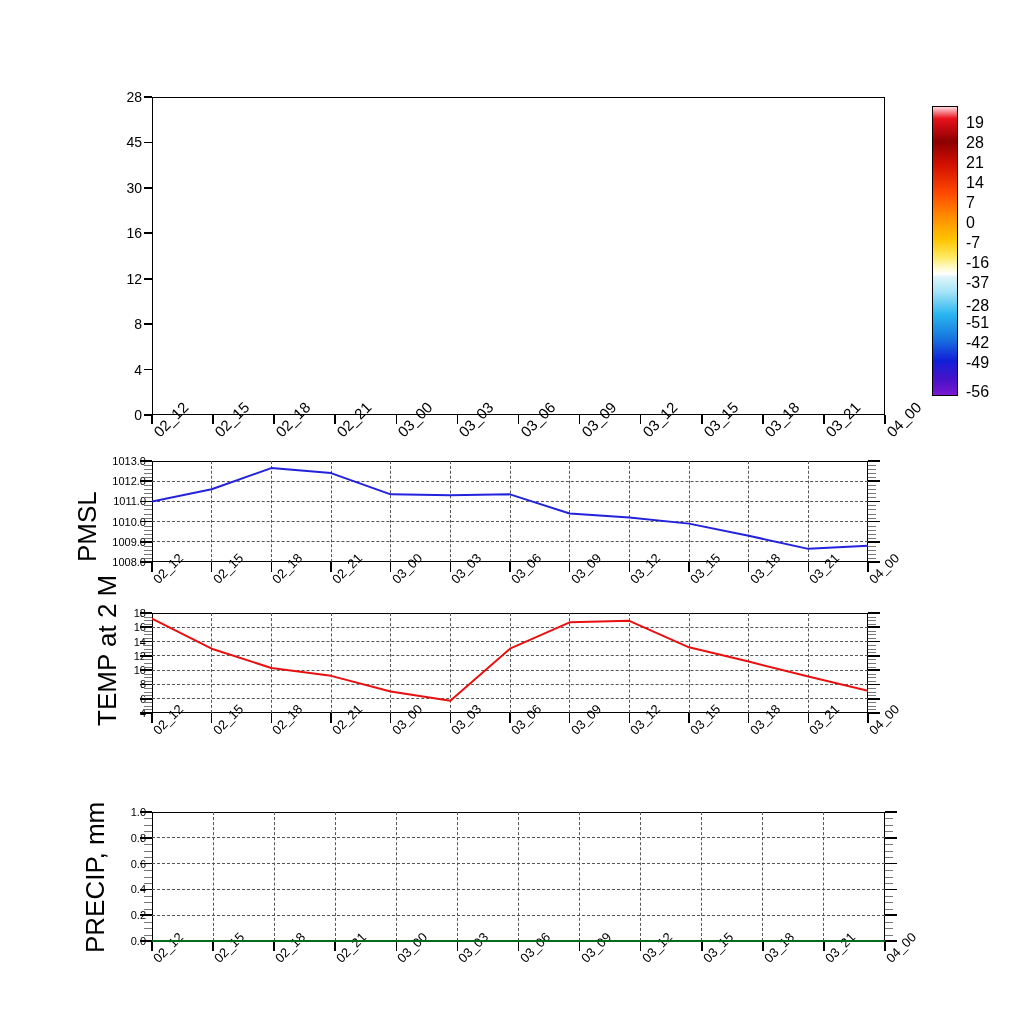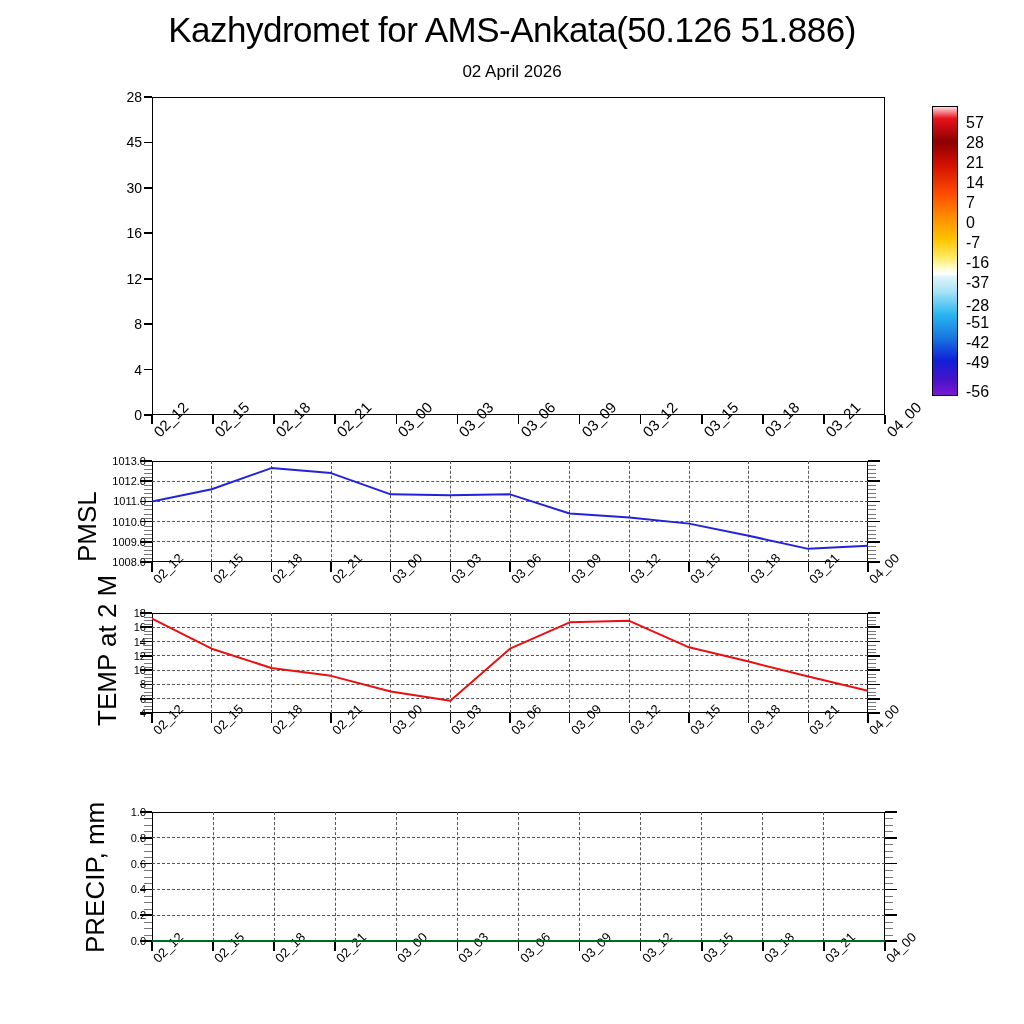--- a/index.html
+++ b/index.html
@@ -56,22 +56,20 @@
   .sp-ylab{position:absolute;font-size:11px;text-align:right;transform:translateY(-50%);white-space:nowrap;}
   .minor-tick{position:absolute;background:#3a3a3a;height:1px;}
   .major-tick{position:absolute;background:#000;height:1.6px;}
   svg{display:block;}
 </style>
 </head>
 <body>
 
 <div id="root">
 
-  <div class="abs" id="title">Kazhydromet for AMS-Ankata(50.126 51.886)</div>
-  <div class="abs" id="subtitle">02 April 2026</div>
 
   <div class="abs" id="xsec">
     <div class="fill" id="xsec-fill" style="background: linear-gradient(rgb(66, 20, 203) 0%, rgb(84, 19, 201) 14.29%, rgb(84, 19, 201) 28.57%, rgb(48, 24, 207) 42.86%, rgb(20, 80, 220) 50%, rgb(34, 155, 233) 57.14%, rgb(148, 220, 246) 64.29%, rgb(255, 247, 182) 71.43%, rgb(255, 202, 15) 78.57%, rgb(255, 145, 0) 85.71%, rgb(255, 96, 0) 92.86%, rgb(230, 42, 0) 100%);"></div>
     <svg class="abs" id="xsec-overlay" width="733" height="318">
         <path d="M0.0 3.4 L73.3 4.3 L146.6 4.9 L219.9 4.9 L293.2 4.3 L366.5 3.4 L439.8 2.5 L513.1 1.9 L586.4 1.9 L659.7 2.5 L733.0 3.4" fill="none" stroke="rgba(255,255,255,0.55)" stroke-width="0.8"></path>
         <path d="M0.0 8.5 L73.3 9.0 L146.6 8.9 L219.9 8.3 L293.2 7.3 L366.5 6.4 L439.8 5.9 L513.1 6.0 L586.4 6.6 L659.7 7.6 L733.0 8.5" fill="none" stroke="rgba(255,255,255,0.55)" stroke-width="0.8"></path>
         <path d="M0.0 13.1 L73.3 12.9 L146.6 12.2 L219.9 11.3 L293.2 10.4 L366.5 9.9 L439.8 10.1 L513.1 10.7 L586.4 11.7 L659.7 12.6 L733.0 13.1" fill="none" stroke="rgba(255,255,255,0.55)" stroke-width="0.8"></path>
         <path d="M0.0 15.1 L73.3 14.4 L146.6 13.4 L219.9 12.5 L293.2 12.1 L366.5 12.4 L439.8 13.1 L513.1 14.1 L586.4 14.9 L659.7 15.3 L733.0 15.1" fill="none" stroke="rgba(255,255,255,0.55)" stroke-width="0.8"></path>
         <path d="M0.0 18.3 L73.3 17.3 L146.6 16.5 L219.9 16.2 L293.2 16.5 L366.5 17.2 L439.8 18.2 L513.1 19.0 L586.4 19.4 L659.7 19.1 L733.0 18.3" fill="none" stroke="rgba(255,255,255,0.55)" stroke-width="0.8"></path>
         <path d="M0.0 21.3 L73.3 20.5 L146.6 20.2 L219.9 20.6 L293.2 21.4 L366.5 22.4 L439.8 23.2 L513.1 23.4 L586.4 23.1 L659.7 22.2 L733.0 21.3" fill="none" stroke="rgba(255,255,255,0.55)" stroke-width="0.8"></path>
@@ -1999,21 +1997,21 @@
       <div class="xtick" style="left: 610.033px; top: 0px; height: 9px;"></div>
       <div class="xlab" style="left: 608.833px; top: 13px; font-size: 15px;">03_18</div>
       <div class="xtick" style="left: 671.117px; top: 0px; height: 9px;"></div>
       <div class="xlab" style="left: 669.917px; top: 13px; font-size: 15px;">03_21</div>
       <div class="xtick" style="left: 732.2px; top: 0px; height: 9px;"></div>
       <div class="xlab" style="left: 731px; top: 13px; font-size: 15px;">04_00</div>
     </div>
 
   <div class="abs" id="cbar" style="background: linear-gradient(rgb(255, 217, 224) 0%, rgb(232, 18, 27) 4%, rgb(140, 0, 0) 12%, rgb(210, 16, 0) 20%, rgb(255, 74, 0) 30%, rgb(255, 140, 0) 38%, rgb(255, 196, 0) 46%, rgb(255, 233, 94) 52%, rgb(255, 251, 208) 56%, rgb(255, 255, 255) 58%, rgb(223, 244, 251) 59%, rgb(169, 228, 247) 64%, rgb(41, 182, 240) 72%, rgb(24, 120, 224) 80%, rgb(16, 32, 216) 88%, rgb(75, 18, 200) 95%, rgb(122, 25, 208) 100%);"></div>
   <div class="abs" id="cbar-labels" style="left: 0px; top: 0px; width: 1024px; height: 1024px;">
-      <div class="cblab" style="top: 123px;">57</div>
+      <div class="cblab" style="top: 123px;">19</div>
       <div class="cblab" style="top: 143px;">28</div>
       <div class="cblab" style="top: 163px;">21</div>
       <div class="cblab" style="top: 183px;">14</div>
       <div class="cblab" style="top: 203px;">7</div>
       <div class="cblab" style="top: 223px;">0</div>
       <div class="cblab" style="top: 243px;">-7</div>
       <div class="cblab" style="top: 263px;">-16</div>
       <div class="cblab" style="top: 283px;">-37</div>
       <div class="cblab" style="top: 306px;">-28</div>
       <div class="cblab" style="top: 323px;">-51</div>

